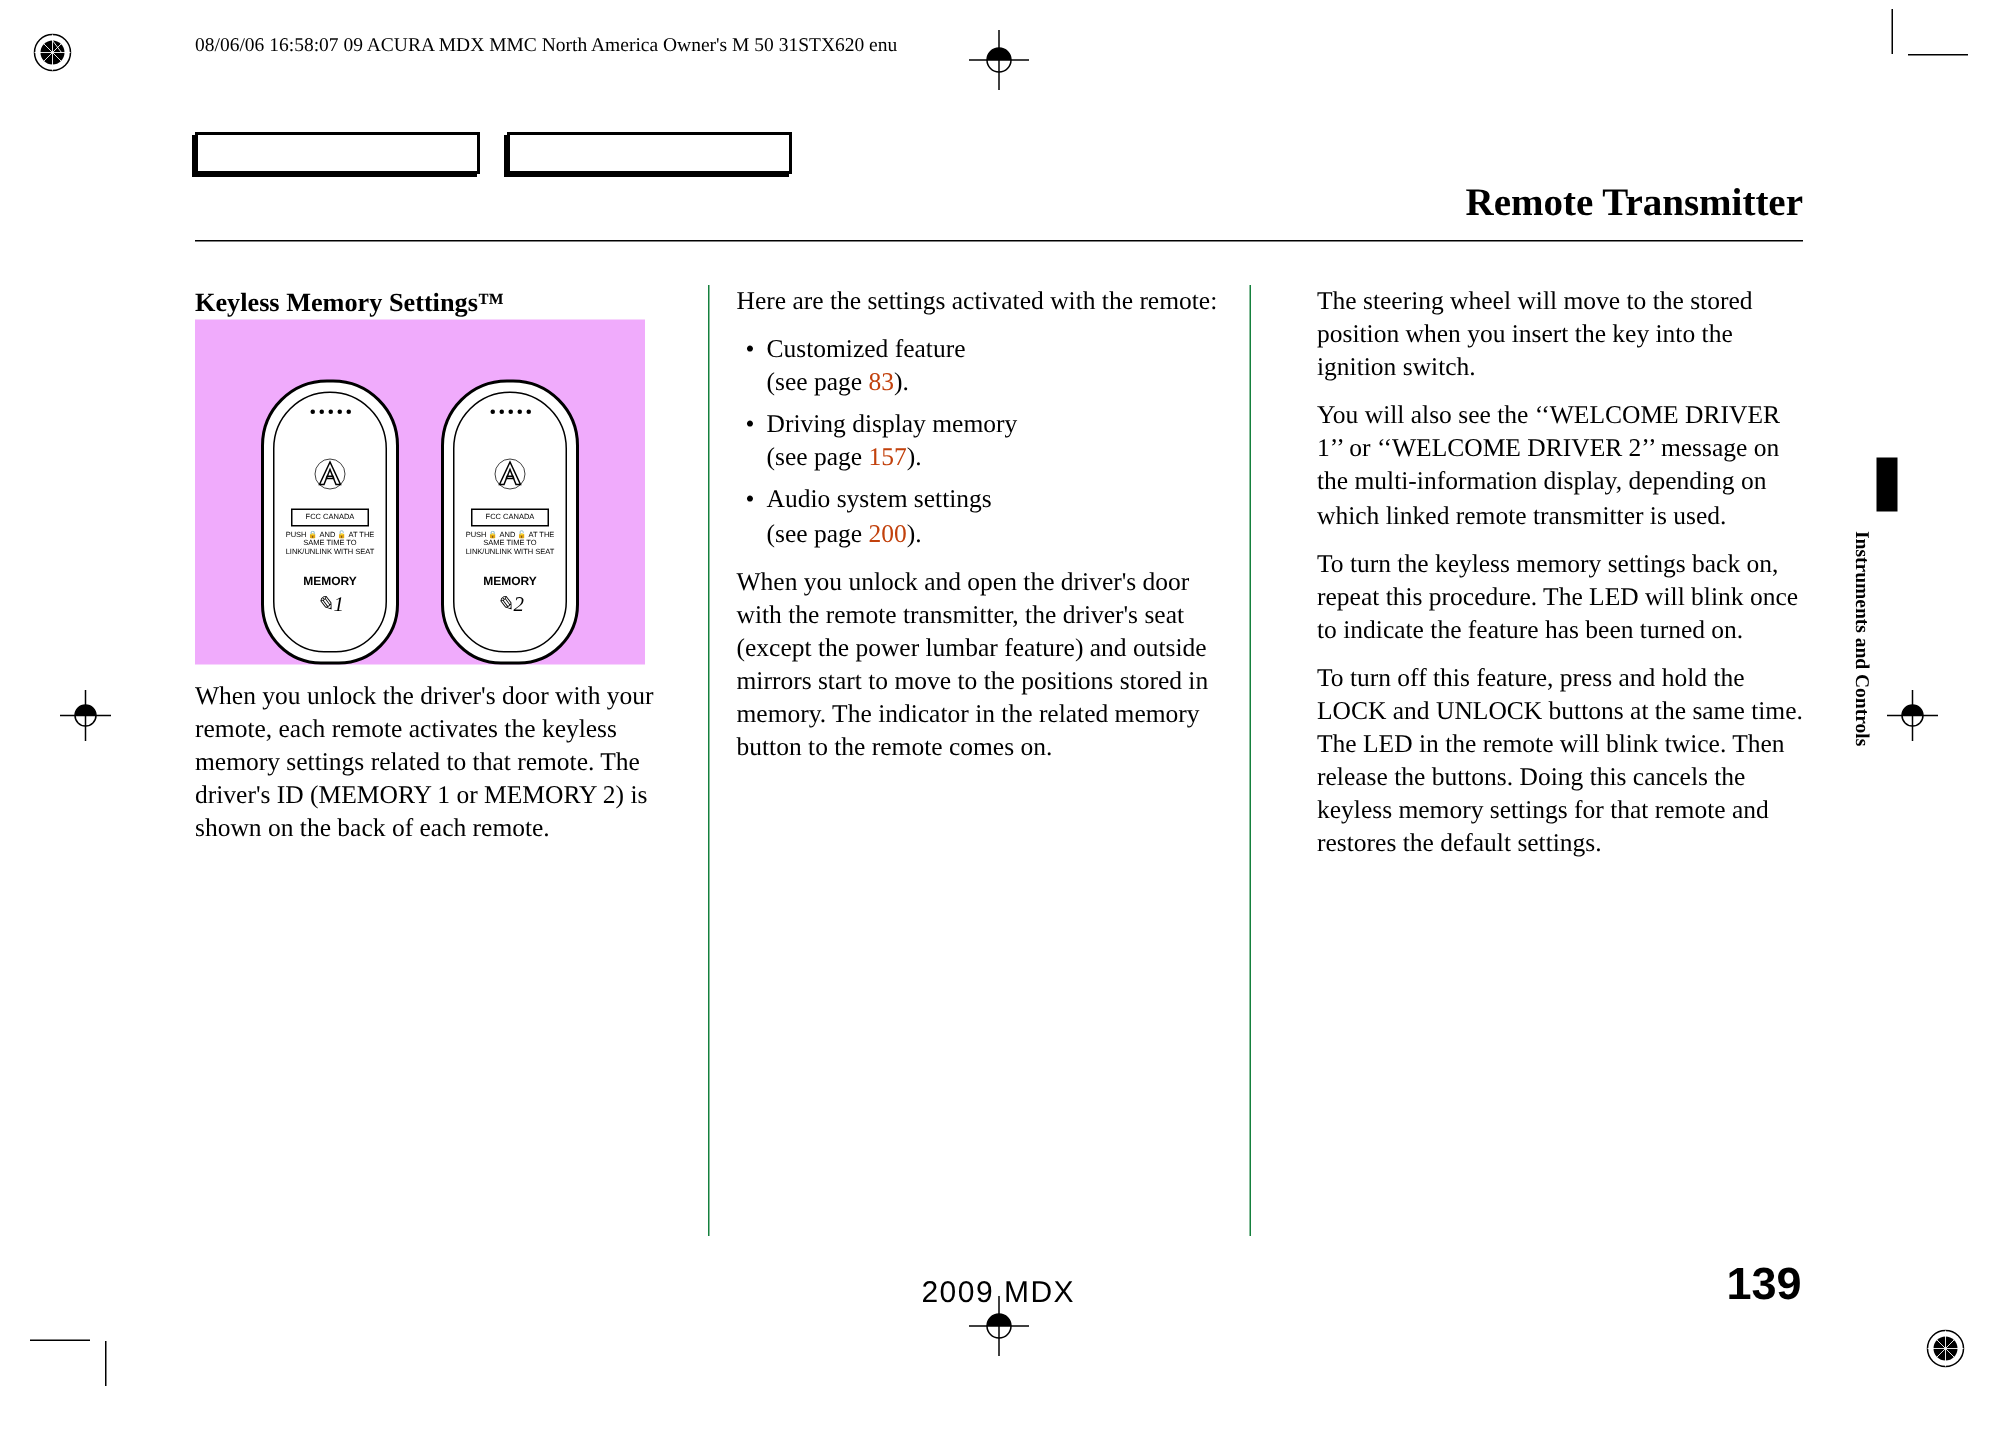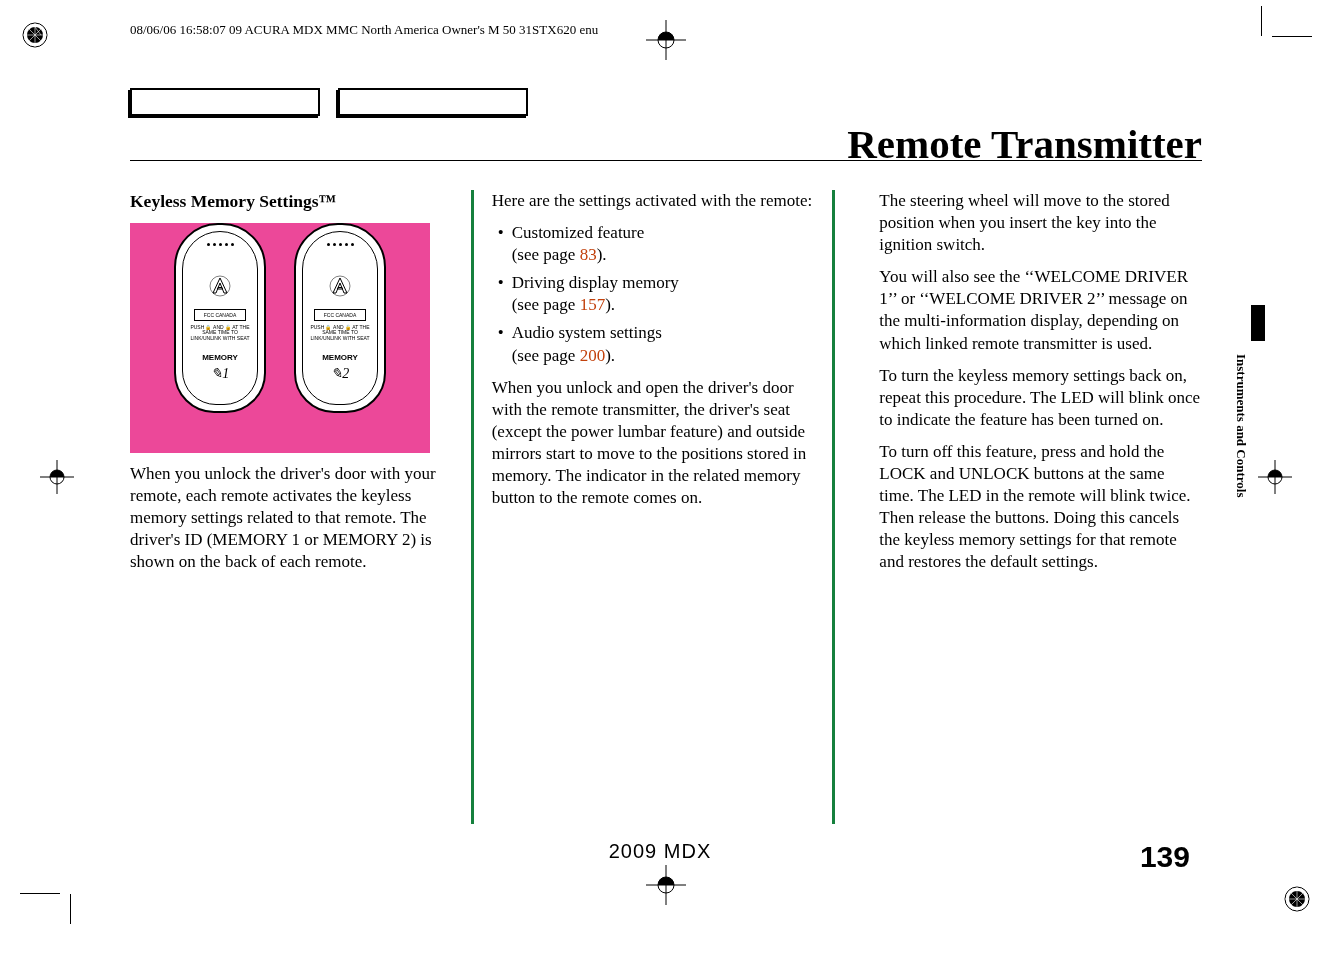--- a/index.html
+++ b/index.html
@@ -27,52 +27,52 @@
     .crop-line-h { position: absolute; height: 1px; background: #000; width: 40px; }
     
     
     .header-meta { position: absolute; top: 22px; left: 130px; font-family: 'Times New Roman', serif; font-size: 13px; color: #000; }
     
     
     .redact-boxes { position: absolute; top: 88px; left: 130px; display: flex; gap: 18px; }
     .redact-box { width: 190px; height: 28px; border: 2px solid #000; box-shadow: -2px 2px 0 #000; }
     
     
-    .page-title { position: absolute; top: 120px; right: 130px; font-family: 'Century Schoolbook', Georgia, serif; font-weight: bold; font-size: 41px; }
+    .page-title { position: absolute; top: 120px; right: 130px; font-family: 'Century Schoolbook', Georgia, serif; font-weight: bold; font-size: 26px; }
     .title-rule { position: absolute; top: 160px; left: 130px; right: 130px; height: 1px; background: #000; }
     
     
     .body { position: absolute; top: 190px; left: 130px; right: 130px; bottom: 130px; display: flex; gap: 0; }
     .col { flex: 1; padding: 0 18px; position: relative; font-family: 'Century Schoolbook', Georgia, serif; font-size: 17px; line-height: 1.3; }
-    .col + .col { border-left: 3px solid #15803d; }
-    .col h3 { font-family: 'Century Schoolbook', Georgia, serif; font-weight: bold; font-size: 17.5px; margin-bottom: 10px; }
+    .col + .col { border-left: 1px solid #15803d; }
+    .col h3 { font-family: 'Century Schoolbook', Georgia, serif; font-weight: bold; font-size: 17.5px; margin-bottom: 0; }
     .col p { margin-bottom: 10px; }
     .col ul { list-style: none; margin-bottom: 10px; padding-left: 6px; }
     .col ul li { position: relative; padding-left: 14px; margin-bottom: 6px; }
     .col ul li::before { content: "•"; position: absolute; left: 0; top: 0; }
     .link { color: #c2410c; text-align: center; }
     
     
-    .remote-figure { width: 300px; height: 230px; background: #ec4899; margin-bottom: 10px; display: flex; align-items: flex-start; justify-content: center; gap: 28px; }
+    .remote-figure { width: 300px; height: 230px; background: #f0abfc; margin-bottom: 10px; display: flex; align-items: flex-end; justify-content: center; gap: 28px; }
     .remote { width: 92px; height: 190px; border: 2px solid #000; border-radius: 44px 44px 40px 40px; position: relative; background: #fff; }
     .remote-inner { position: absolute; inset: 6px; border: 1px solid #000; border-radius: 38px 38px 34px 34px; }
     .remote-dots { position: absolute; top: 18px; left: 50%; transform: translateX(-50%); width: 30px; display: flex; flex-wrap: wrap; justify-content: center; gap: 3px; }
     .remote-dots span { width: 3px; height: 3px; border-radius: 50%; background: #000; }
     .remote-logo { position: absolute; top: 50px; left: 50%; transform: translateX(-50%); width: 22px; height: 22px; }
     .remote-label-box { position: absolute; top: 84px; left: 50%; transform: translateX(-50%); width: 52px; height: 12px; border: 1px solid #000; font-size: 5px; display: flex; align-items: center; justify-content: center; font-family: Arial; }
     .remote-text { position: absolute; top: 100px; left: 50%; transform: translateX(-50%); width: 60px; text-align: center; font-size: 5px; font-family: Arial; line-height: 1.1; }
     .remote-memory { position: absolute; top: 128px; left: 50%; transform: translateX(-50%); font-size: 8px; font-weight: bold; font-family: Arial; }
     .remote-num { position: absolute; top: 140px; left: 50%; transform: translateX(-50%); font-size: 14px; font-family: 'Brush Script MT', cursive; font-style: italic; }
     
     
     .side-tab { position: absolute; top: 306px; right: 83px; width: 12px; height: 240px; font-family: 'Century Schoolbook', Georgia, serif; font-size: 13px; font-weight: bold; writing-mode: vertical-rl; text-align: center; }
     .black-marker { position: absolute; top: 305px; right: 67px; width: 14px; height: 36px; background: #000; }
     
     
-    .footer { position: absolute; bottom: 80px; left: 130px; right: 142px; display: flex; align-items: flex-start; }
+    .footer { position: absolute; bottom: 80px; left: 130px; right: 131px; display: flex; align-items: flex-end; }
     .footer-model { position: absolute; left: 50%; transform: translateX(-50%); font-family: Arial, sans-serif; font-size: 20px; letter-spacing: 1px; }
     .footer-page { margin-left: auto; font-family: Arial, sans-serif; font-size: 30px; font-weight: bold; }
   </style>
 </head>
 <body>
 
 <div class="page">
 
   <div class="reg-mark reg-tl">
     <svg viewBox="0 0 30 30">

